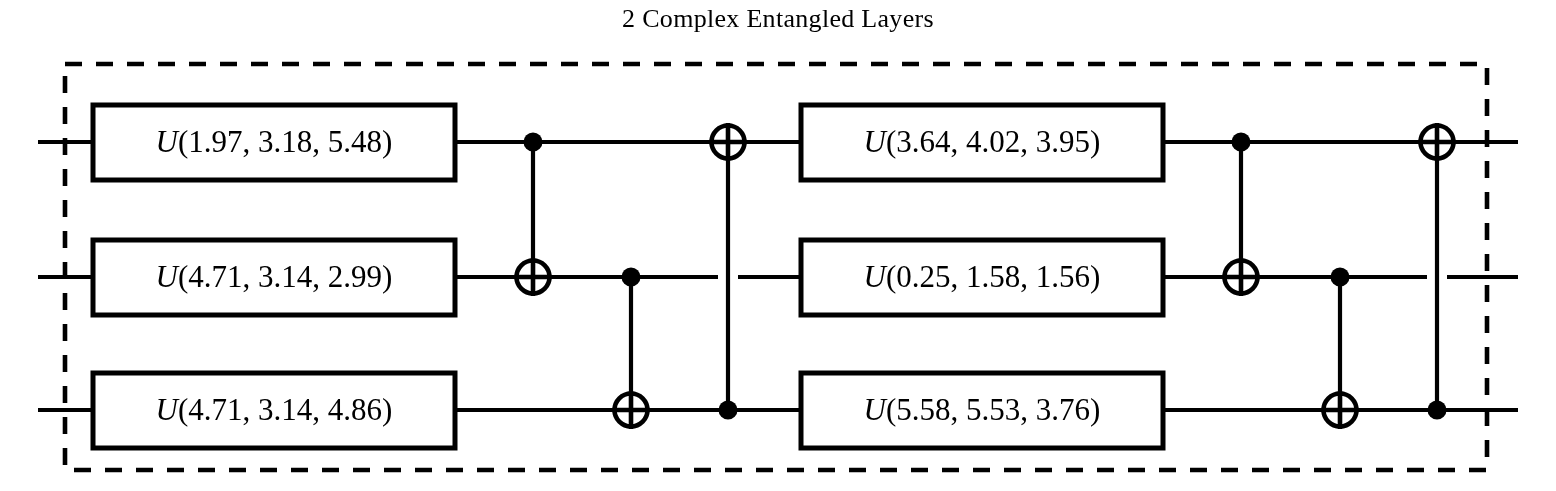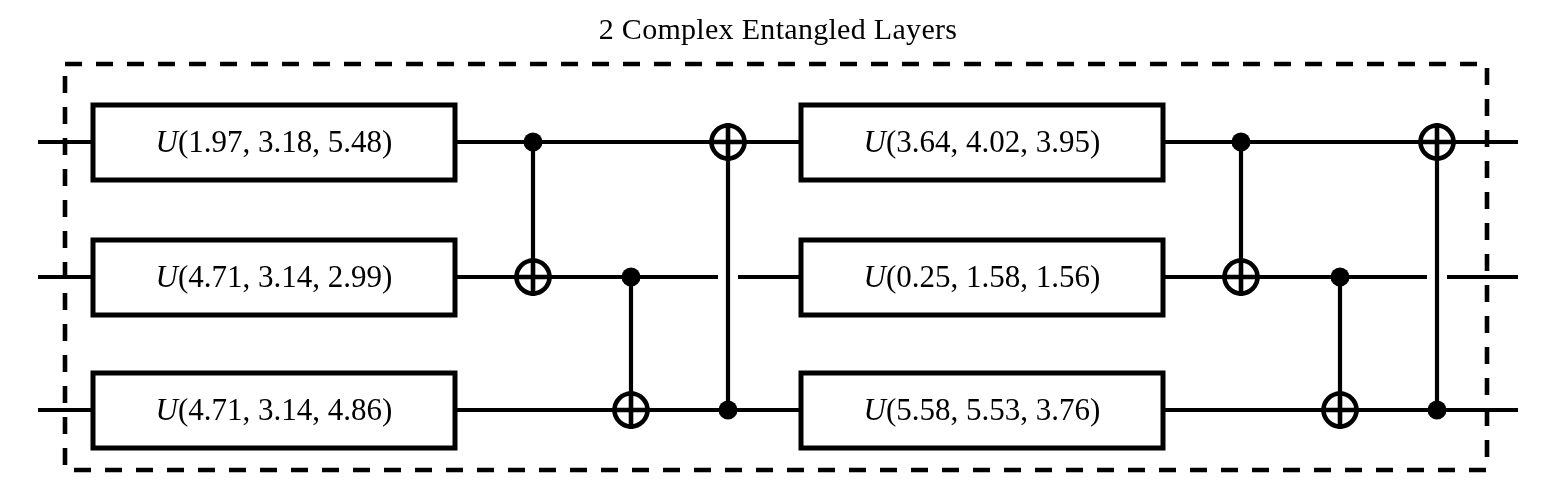--- a/index.html
+++ b/index.html
@@ -11,24 +11,24 @@
     position: relative;
     width: 1556px;
     height: 491px;
     background: #ffffff;
     font-family: "Liberation Serif", "DejaVu Serif", serif;
     overflow: hidden;
   }
   #circuit-title {
     position: absolute;
     left: 0;
-    top: 12px;
+    top: 4px;
     width: 1556px;
     text-align: center;
-    font-size: 30px;
+    font-size: 26px;
     color: #000000;
     font-family: "Liberation Serif", "DejaVu Serif", serif;
     letter-spacing: 0.3px;
     white-space: nowrap;
   }
   #circuit-canvas {
     position: absolute;
     left: 0;
     top: 0;
   }

